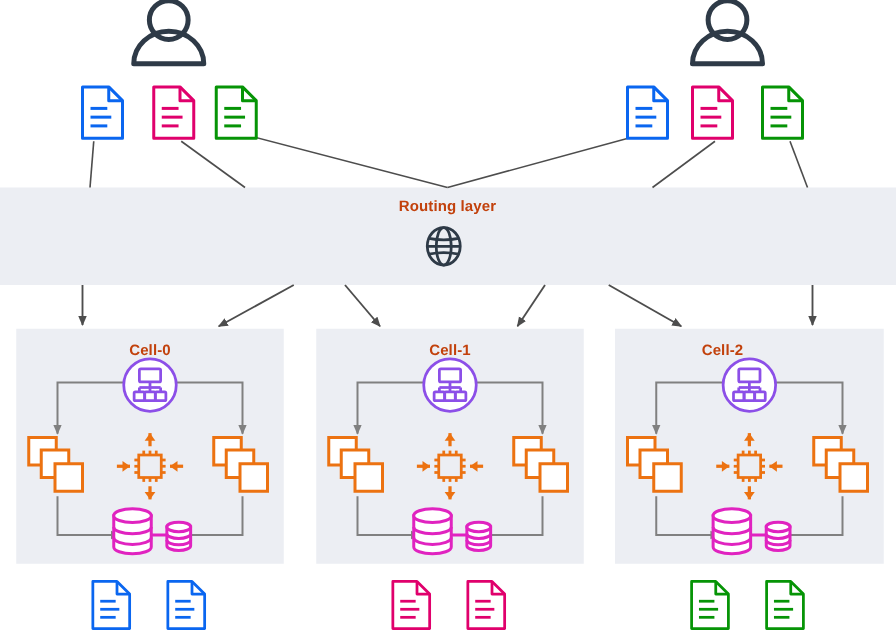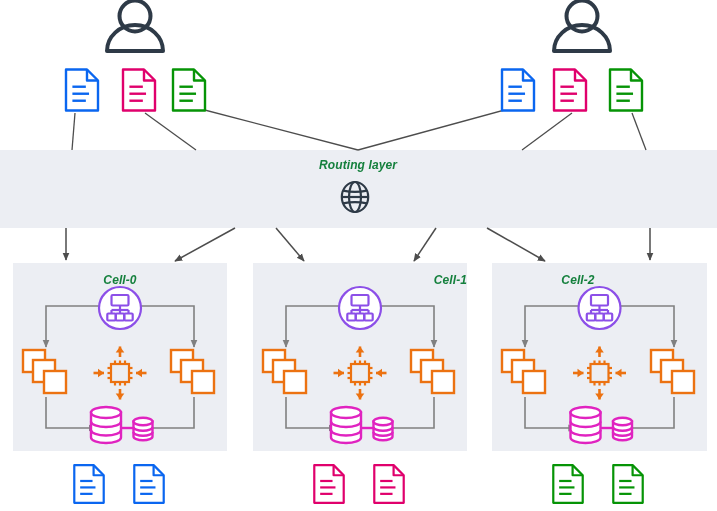--- a/index.html
+++ b/index.html
@@ -1,21 +1,21 @@
 <!DOCTYPE html>
 <html><head>
 <meta charset="utf-8">
 <style>
   html,body{margin:0;padding:0;background:#ffffff;}
   body{width:717px;height:511px;position:relative;overflow:hidden;
        font-family:"Liberation Sans","DejaVu Sans",sans-serif;}
   #stage{position:absolute;left:0;top:0;width:717px;height:511px;}
   svg.layer{position:absolute;left:0;top:0;width:717px;height:511px;overflow:visible;}
-  .lbl{position:absolute;color:#15803d;font-size:12px;font-weight:700;
-       letter-spacing:.1px;white-space:nowrap;font-style:italic;}
+  .lbl{position:absolute;color:#c2410c;font-size:12px;font-weight:700;
+       letter-spacing:.1px;white-space:nowrap;}
   .lbl-routing{font-weight:700;font-size:12px;}
 </style>
 </head>
 <body>
 
 <div id="stage">
 
   <svg class="layer" id="svg-root" viewBox="0 0 717 511">
       <defs>
         <marker id="ah-dark" markerWidth="9" markerHeight="9" refX="7.2" refY="4" orient="auto" markerUnits="userSpaceOnUse">
@@ -368,16 +368,16 @@
           <ellipse cx="622.5" cy="421.5" rx="9.5" ry="3.8" fill="#fff" stroke="#e023c0" stroke-width="2.4"></ellipse>
           <path d="M 613 426.9 A 9.5 3.8 0 0 0 632 426.9" fill="none" stroke="#e023c0" stroke-width="2.4"></path>
           <path d="M 613 432 A 9.5 3.8 0 0 0 632 432" fill="none" stroke="#e023c0" stroke-width="2.4"></path>
         </g>
       </g>
     </svg>
 
   <div id="labels">
       <div class="lbl lbl-routing" style="left: 298px; top: 158px; width: 120px; text-align: center;">Routing layer</div>
       <div class="lbl" style="left: 13px; top: 273px; width: 214px; text-align: center;">Cell-0</div>
-      <div class="lbl" style="left: 253px; top: 273px; width: 214px; text-align: right;">Cell-1</div>
+      <div class="lbl" style="left: 253px; top: 273px; width: 214px; text-align: center;">Cell-1</div>
       <div class="lbl" style="left: 492px; top: 273px; width: 172px; text-align: center;">Cell-2</div>
     </div>
 </div>
 
 </body></html>

